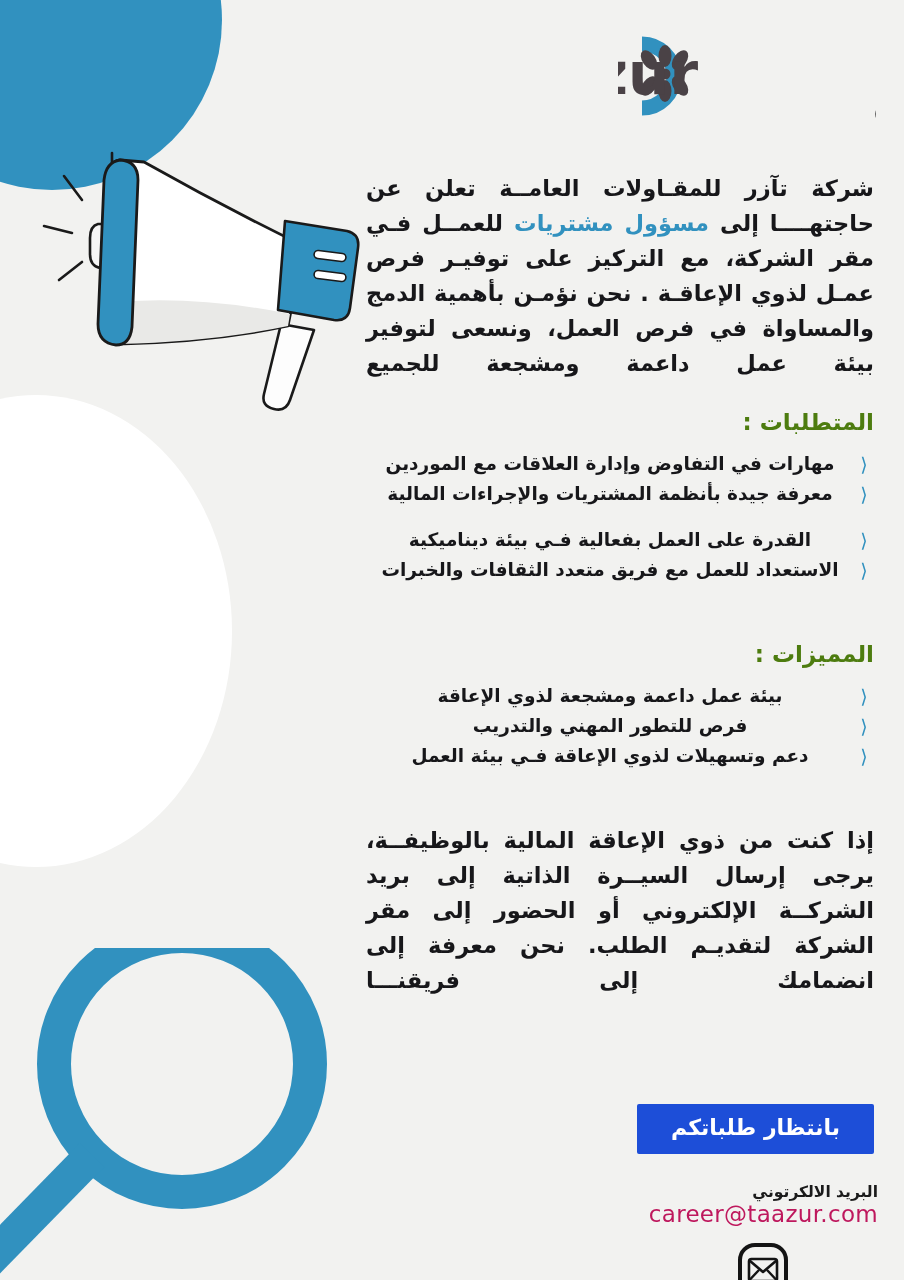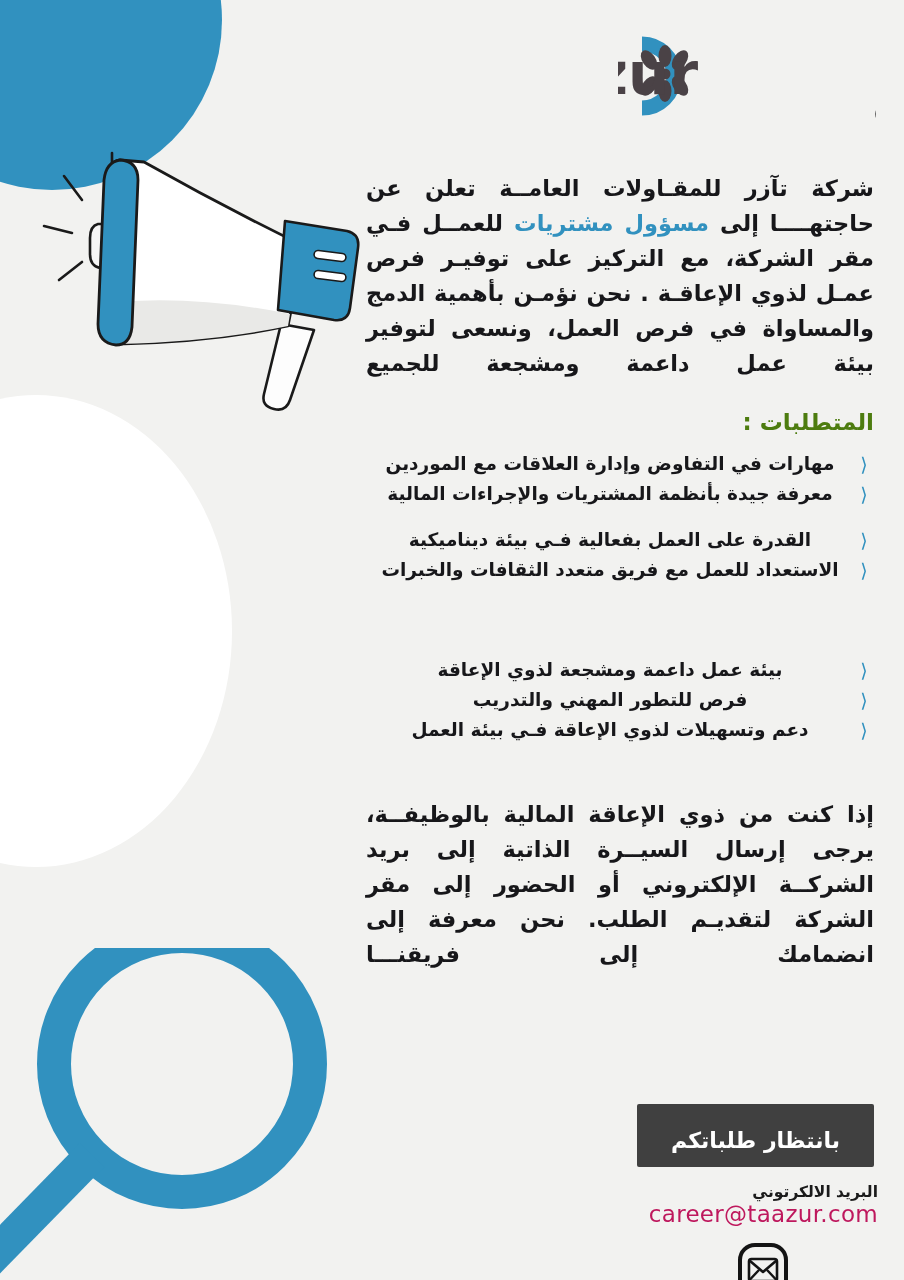--- a/index.html
+++ b/index.html
@@ -136,25 +136,25 @@
   
   .cta-wrap {
     position: absolute;
     right: 30px;
     top: 1104px;
     width: 508px;
     display: flex;
     justify-content: flex-start;
   }
   .cta-button {
-    background: #404040;
+    background: #1d4ed8;
     color: #ffffff;
     font-size: 22px;
     font-weight: 700;
-    padding: 26px 34px 15px 34px;
+    padding: 13px 34px 15px 34px;
     border: none;
     border-radius: 2px;
     font-family: inherit;
     line-height: 1;
     cursor: pointer;
   }
 
   
   .footer-contact {
     position: absolute;
@@ -287,20 +287,21 @@
         <span class="bullet-text">القدرة على العمل بفعالية فـي بيئة ديناميكية</span>
       </li>
       <li>
         <span class="bullet-chev">⟨</span>
         <span class="bullet-text">الاستعداد للعمل مع فريق متعدد الثقافات والخبرات</span>
       </li>
     </ul>
 
     <div style="height:56px"></div>
 
+    <h2 class="section-heading">المميزات :</h2>
 
     <div style="height:14px"></div>
 
     <ul class="bullet-list">
       <li>
         <span class="bullet-chev">⟨</span>
         <span class="bullet-text">بيئة عمل داعمة ومشجعة لذوي الإعاقة</span>
       </li>
       <li>
         <span class="bullet-chev">⟨</span>

